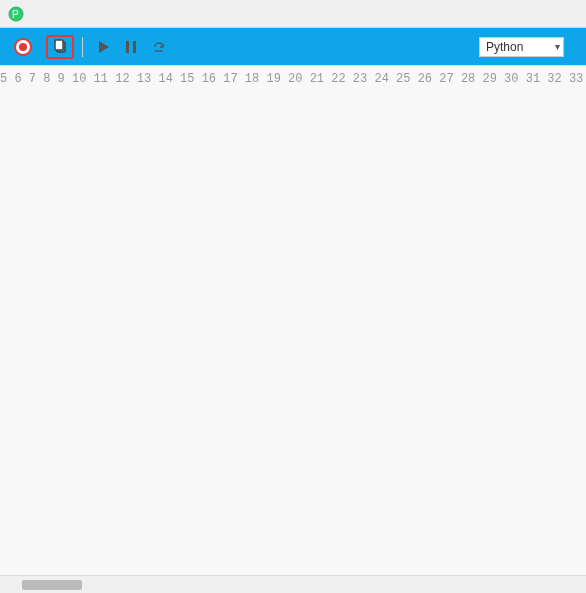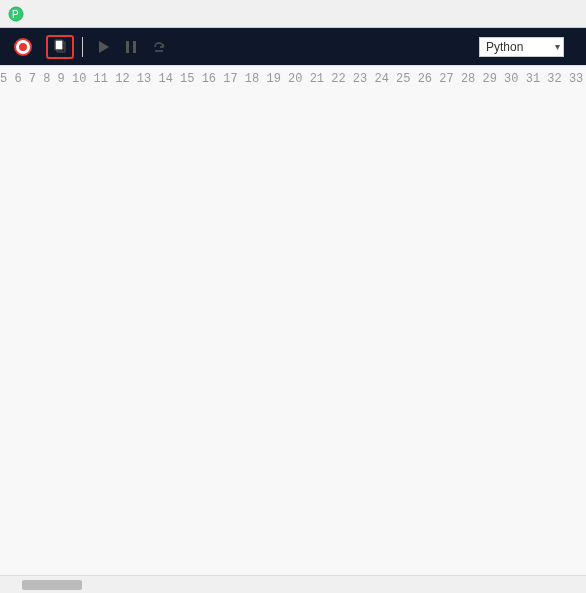--- a/index.html
+++ b/index.html
@@ -44,21 +44,21 @@
       cursor: pointer;
       font-size: 11px;
       display: flex;
       align-items: center;
       justify-content: center;
       color: #333;
     }
 
     
     .toolbar {
-      background: #0f172a;
+      background: #0ea5e9;
       height: 38px;
       display: flex;
       align-items: center;
       padding: 0 8px;
       border-bottom: 1px solid #ddd;
       gap: 4px;
     }
     .record-btn {
       display: flex;
       align-items: center;

